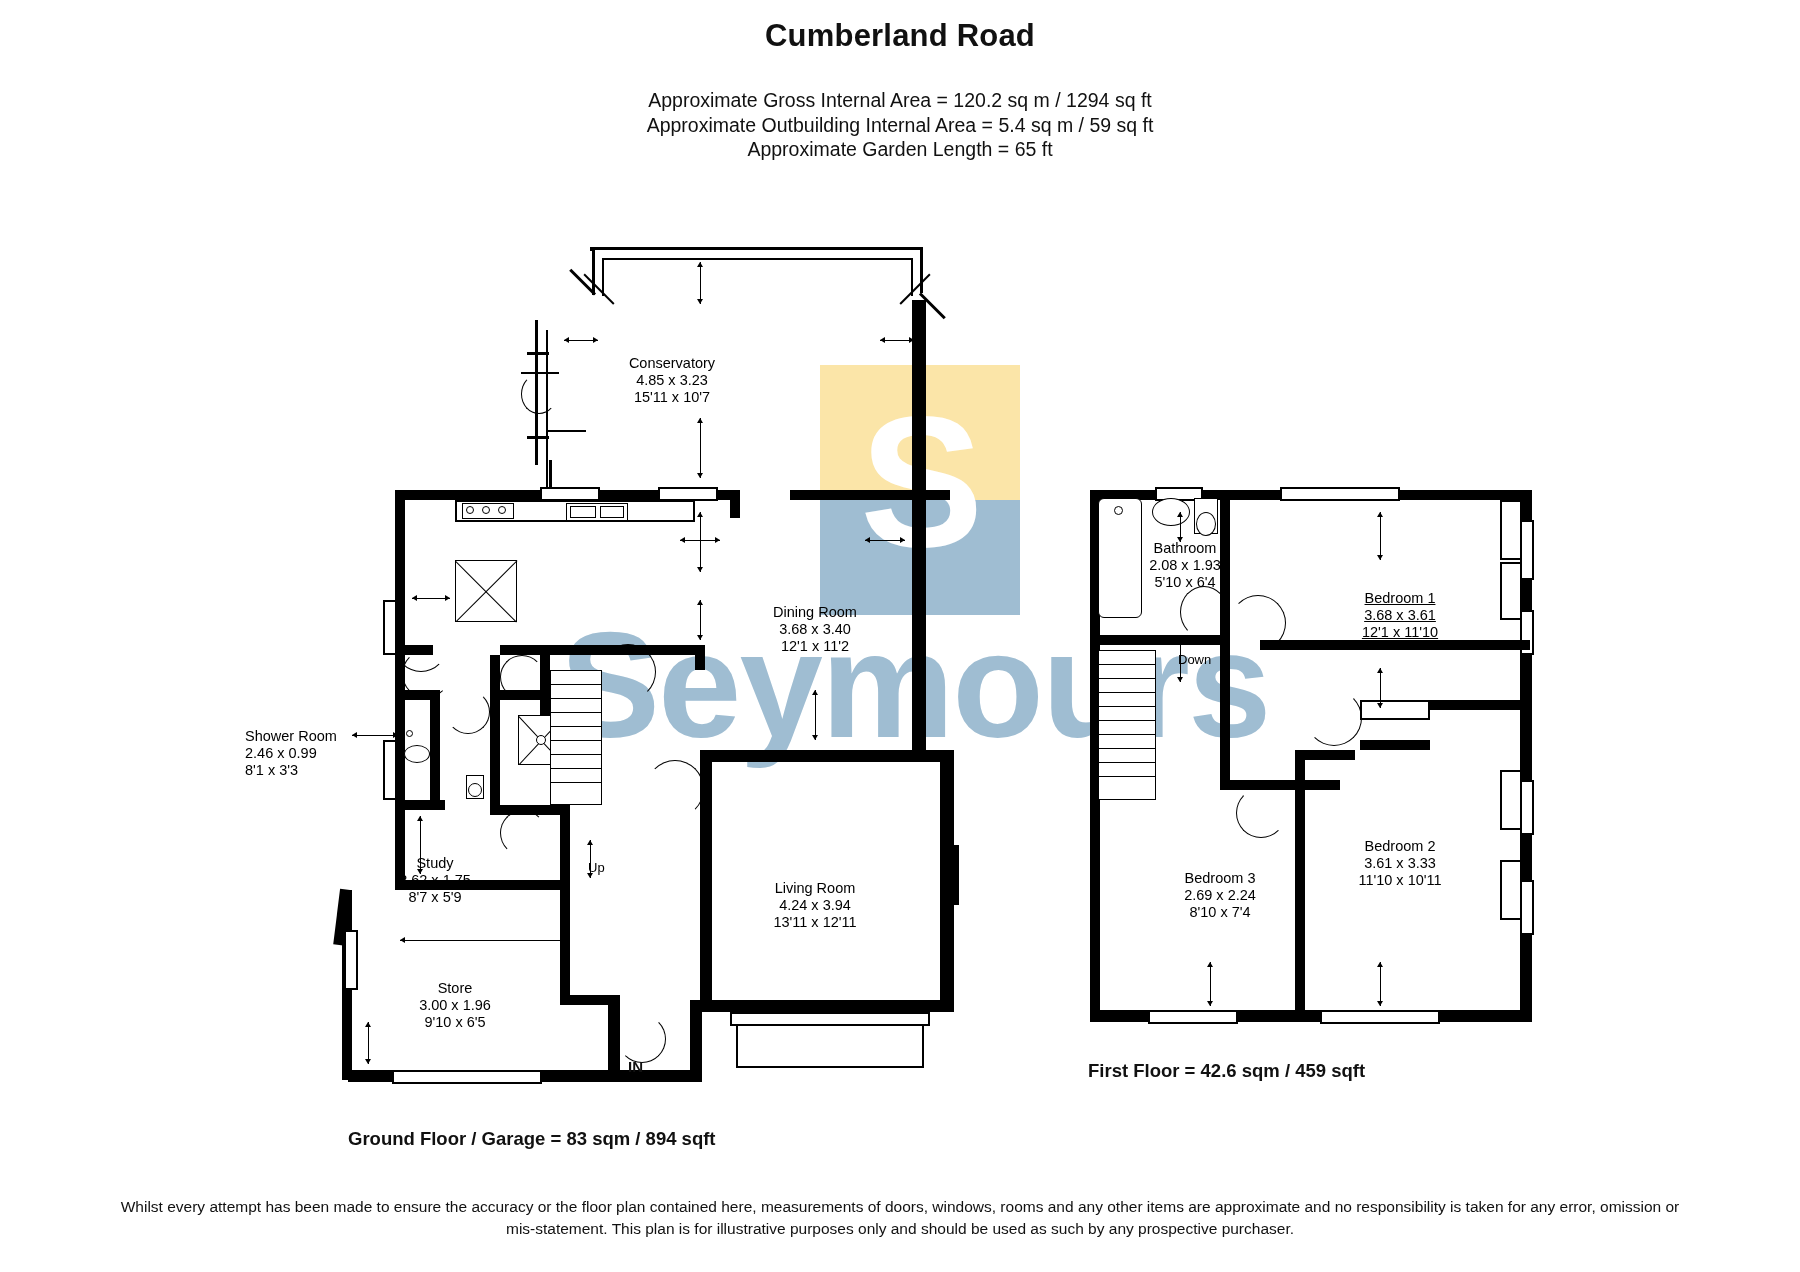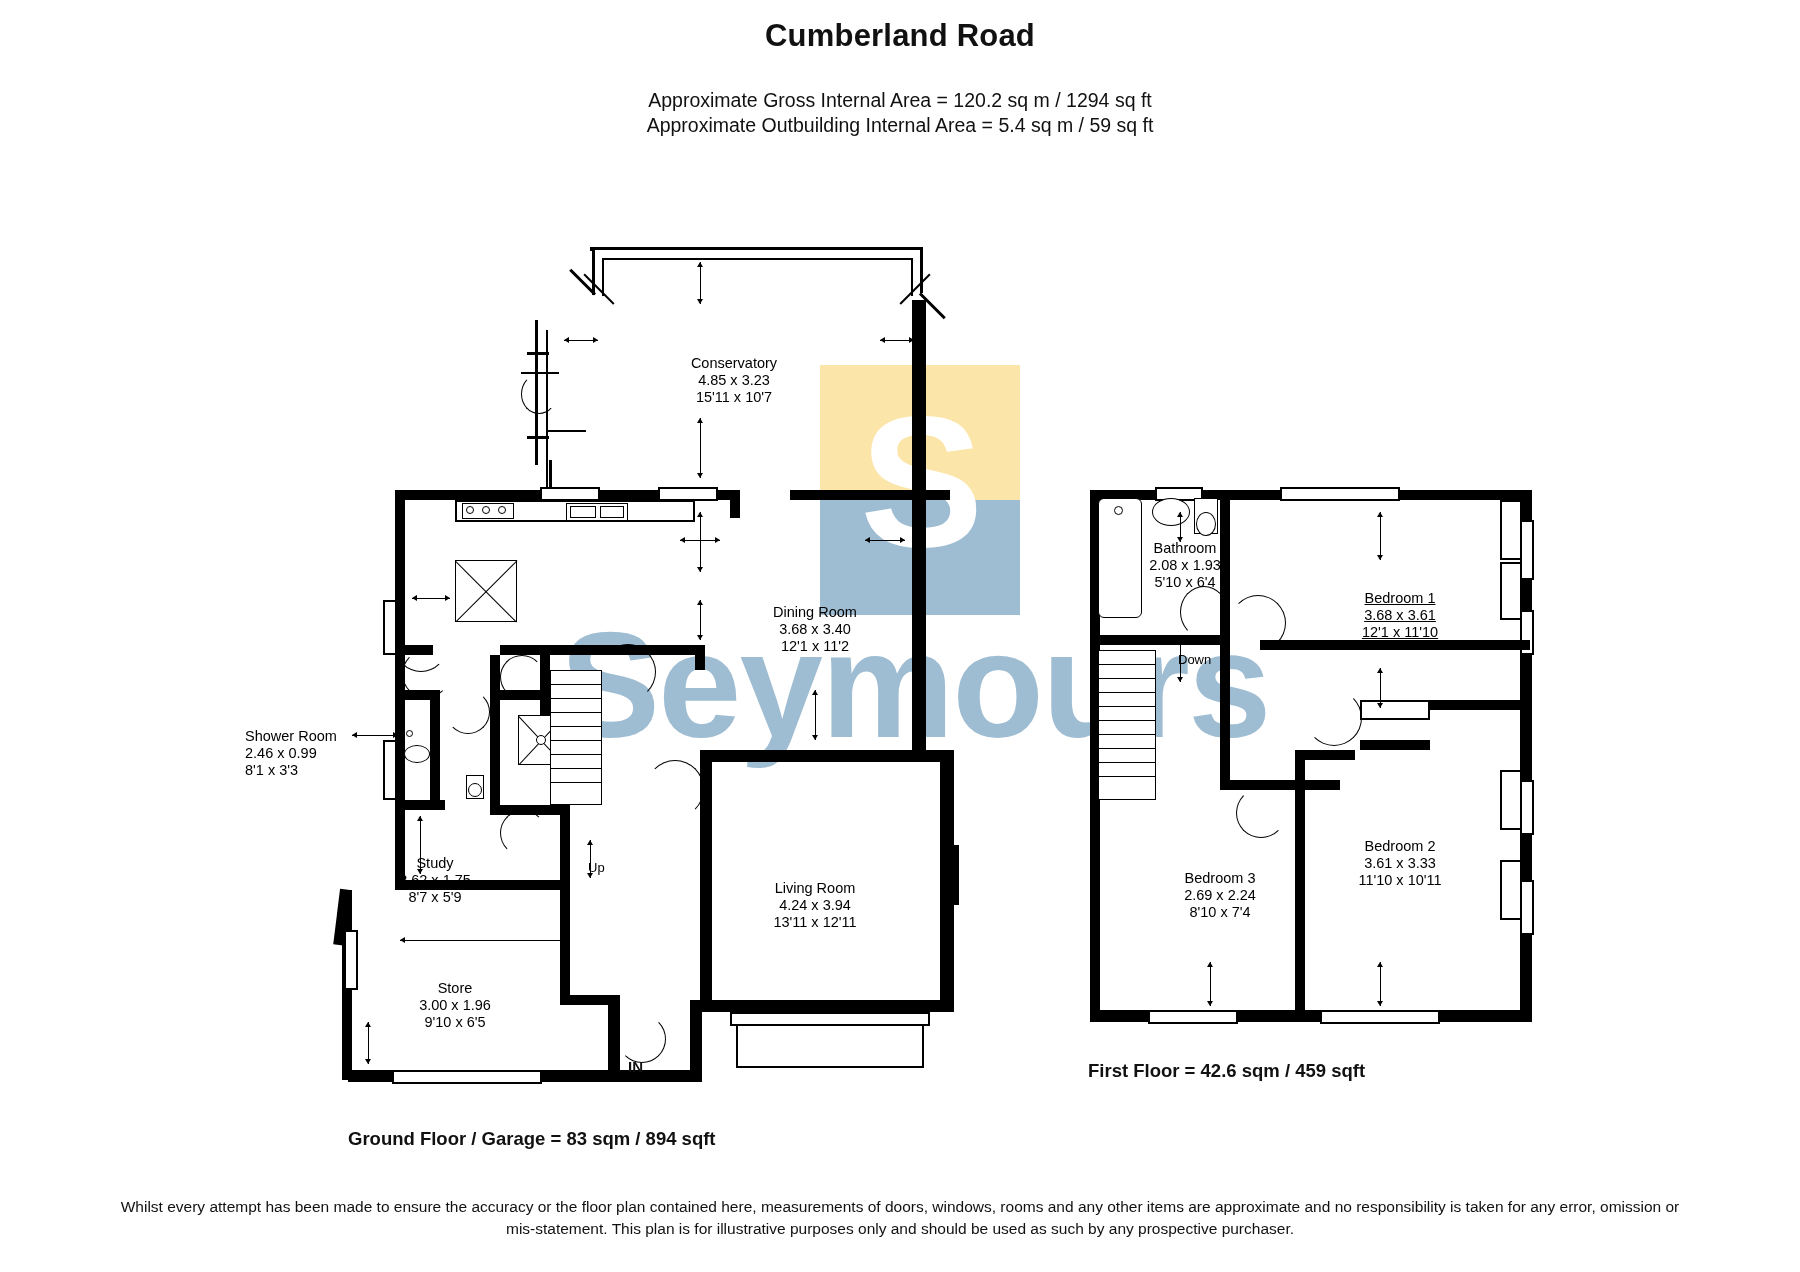--- a/index.html
+++ b/index.html
@@ -234,20 +234,21 @@
 </head>
 <body>
 
 <div class="page">
 
   <div class="title">Cumberland Road</div>
 
   <div class="areas">
     <div>Approximate Gross Internal Area = 120.2 sq m / 1294 sq ft</div>
     <div>Approximate Outbuilding Internal Area = 5.4 sq m / 59 sq ft</div>
+    <div>Approximate Garden Length = 65 ft</div>
   </div>
 
   <div class="watermark">
     <div class="wm-square"></div>
     <div class="wm-square2"></div>
     <div class="wm-s">S</div>
     <div class="wm-text">Seymours</div>
   </div>
 
   <div class="plan" style="left:0;top:0;width:1100px;height:1150px;">
@@ -270,21 +271,21 @@
     <div class="wall" style="left:546px;top:330px;width:1.5px;height:160px;"></div>
     <div class="wall" style="left:546px;top:430px;width:40px;height:1.5px;"></div>
 
     <div class="door" style="left:521px;top:374px;width:36px;height:40px;border-color:#000;border-width:1.6px;border-style:solid;border-top-color:transparent;border-right-color:transparent;"></div>
     <div class="doorleaf" style="left:521px;top:372px;width:38px;height:2px;"></div>
     <div class="wall" style="left:527px;top:352px;width:22px;height:2.5px;"></div>
     <div class="wall" style="left:527px;top:436px;width:22px;height:2.5px;"></div>
     <div class="wall" style="left:549px;top:460px;width:2.5px;height:30px;"></div>
     <div class="wall" style="left:549px;top:488px;width:24px;height:2.5px;"></div>
 
-    <div class="label" style="left:634px;top:355px;width:200px;">
+    <div class="label" style="left:572px;top:355px;width:200px;">
       <div>Conservatory</div>
       <div>4.85 x 3.23</div>
       <div>15'11 x 10'7</div>
     </div>
     <div class="arrow v" style="left:700px;top:262px;height:42px;"></div>
     <div class="arrow h" style="left:564px;top:340px;width:34px;"></div>
     <div class="arrow h" style="left:880px;top:340px;width:34px;"></div>
     <div class="arrow v" style="left:700px;top:418px;height:60px;"></div>
 
     <div class="wall" style="left:395px;top:490px;width:10px;height:400px;"></div>

